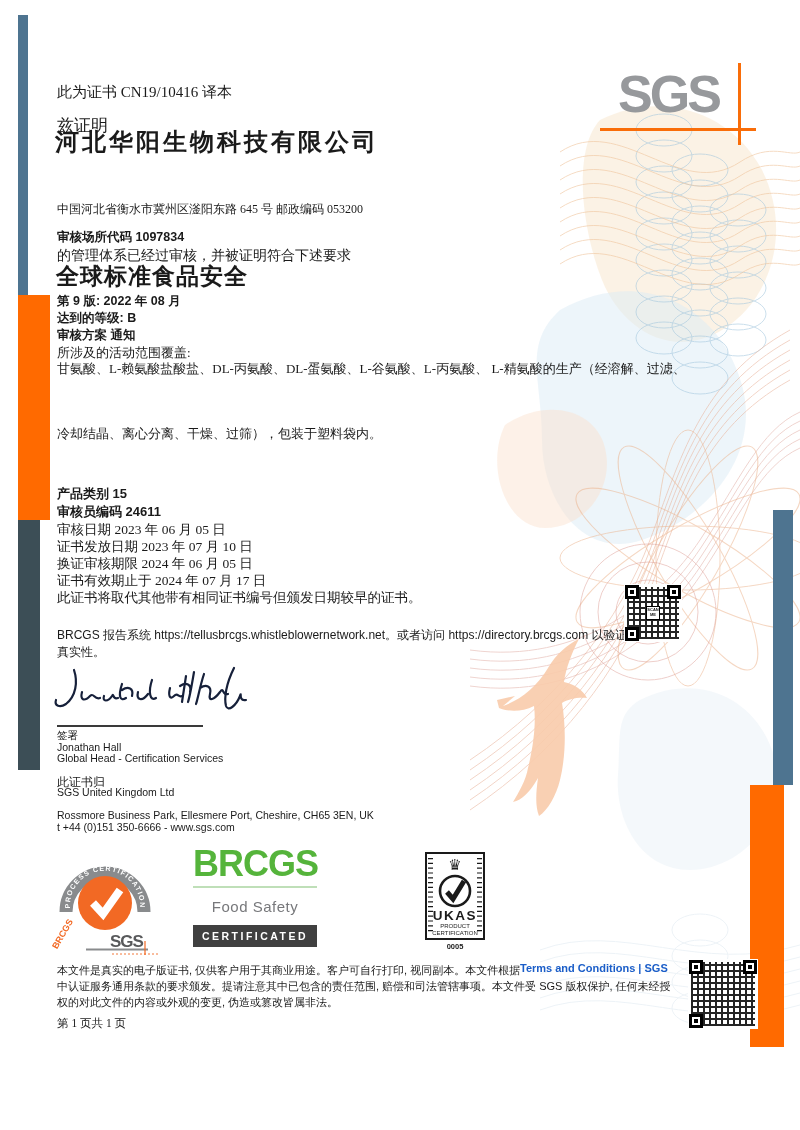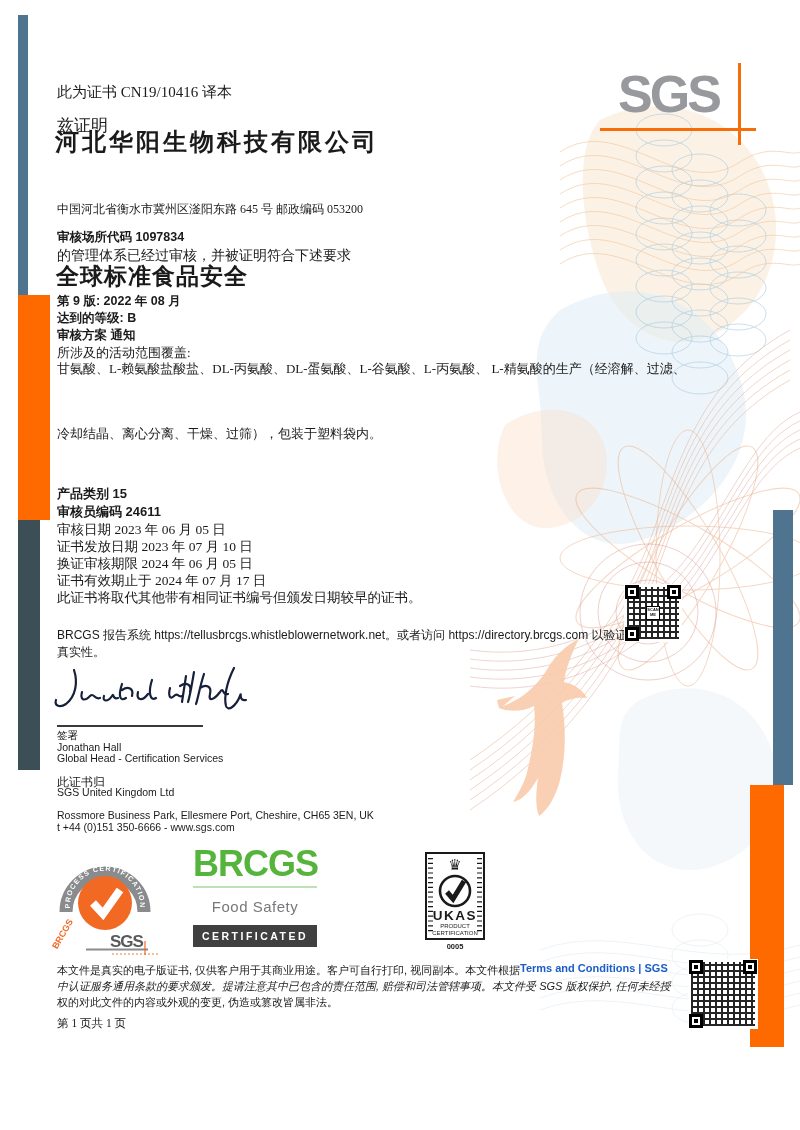--- a/index.html
+++ b/index.html
@@ -36,21 +36,21 @@
   .t-fb2{left:57px;top:627px;font-size:12px;}
   .t-fb3{left:57px;top:644px;font-size:12px;}
   .t-signed{left:57px;top:729px;font-size:10.5px;}
   .t-signer{left:57px;top:741px;font-size:10.5px;}
   .t-stitle{left:57px;top:752px;font-size:10.5px;}
   .t-belongs{left:57px;top:774px;font-size:12px;}
   .t-iname{left:57px;top:786px;font-size:10.5px;}
   .t-iaddr{left:57px;top:809px;font-size:10.5px;}
   .t-iphone{left:57px;top:821px;font-size:10.5px;}
   .t-l1{left:57px;top:963px;font-size:11px;}
-  .t-l2{left:57px;top:979px;font-size:11px;width:650px;font-style:italic;}
+  .t-l2{left:57px;top:979px;font-size:11px;width:650px;}
   .t-l3{left:57px;top:995px;font-size:11px;}
   .t-page{left:57px;top:1016px;font-size:11.5px;}
   .t-terms{left:520px;top:962px;font-size:11px;color:#1A5DC8;text-decoration:none;font-weight:bold;}
 
   .sig-line{left:57px;top:725px;width:146px;height:2px;background:#3a3a3a;}
 
   
   .sgs-logo-text{left:618px;top:64px;font-size:52px;font-weight:bold;color:#97999C;letter-spacing:-3px;font-family:"Liberation Sans",sans-serif;}
   .sgs-hline{left:600px;top:128px;width:156px;height:2.5px;background:#F96D09;}
   .sgs-vline{left:738px;top:63px;width:2.5px;height:82px;background:#F96D09;}

